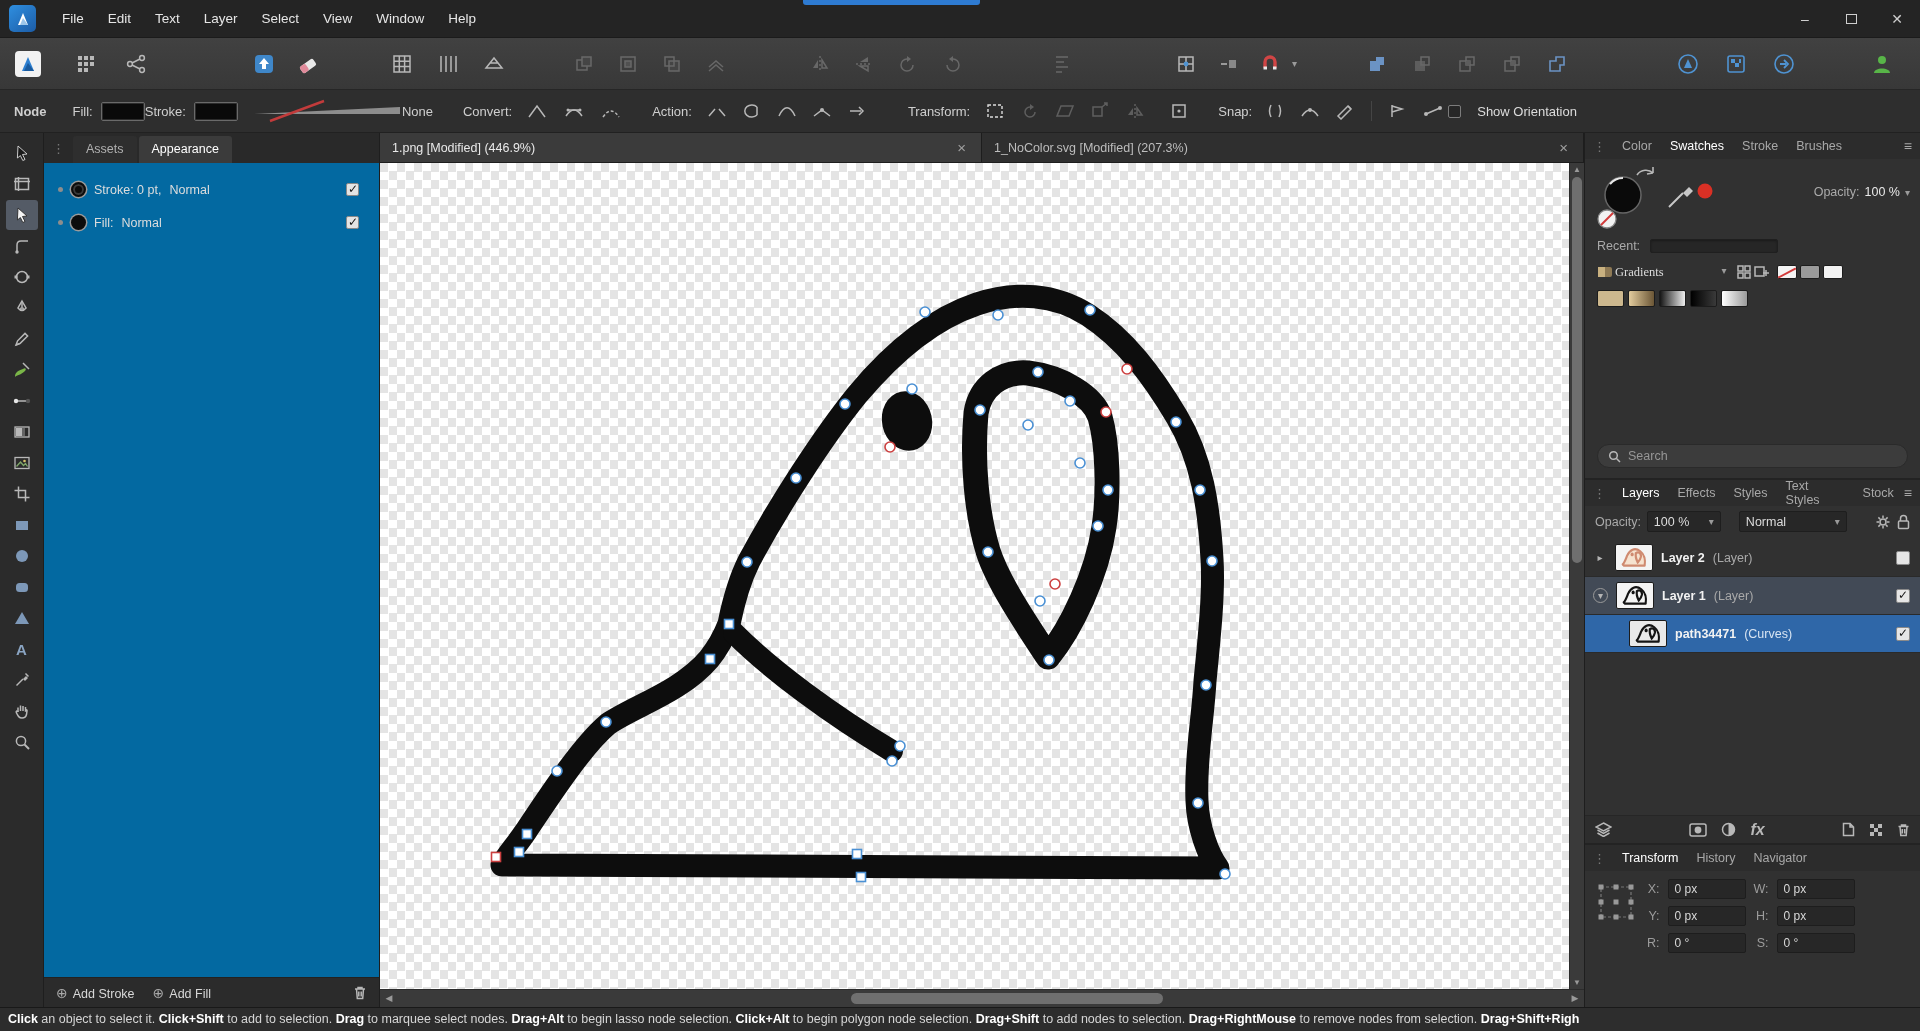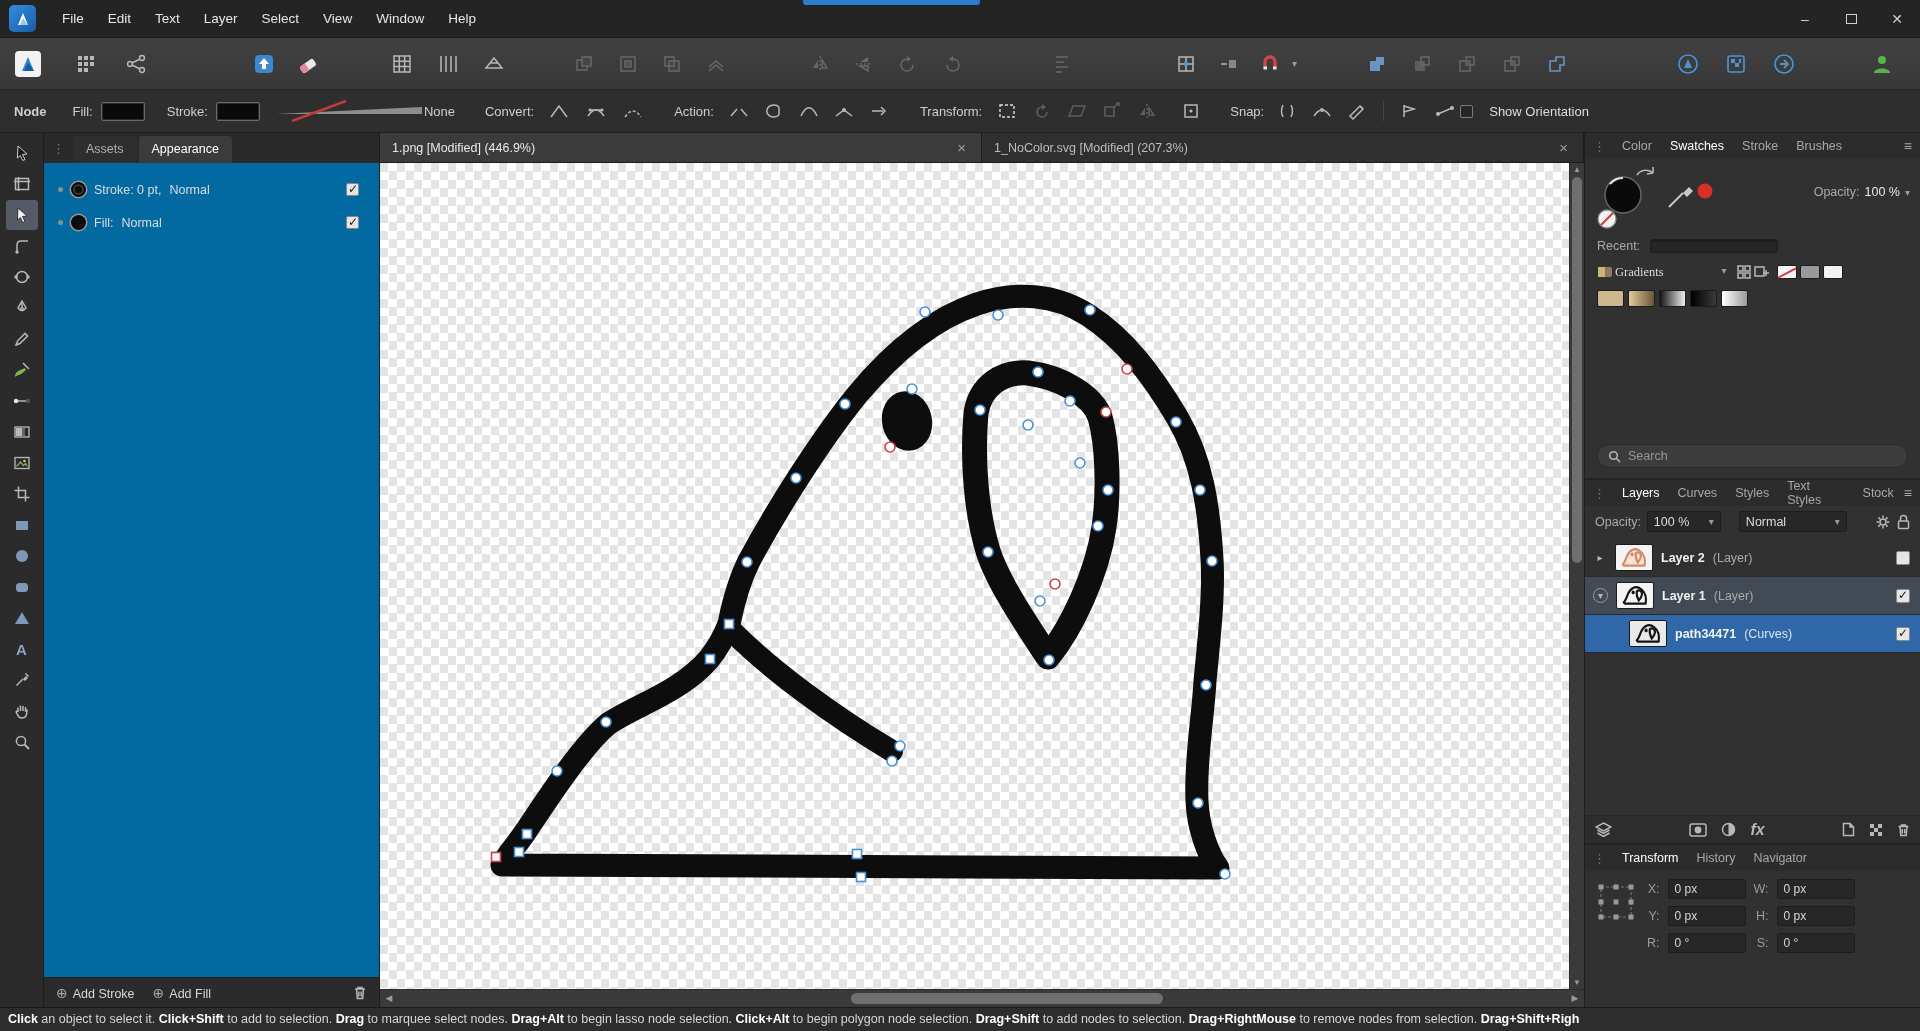--- a/index.html
+++ b/index.html
@@ -357,21 +357,21 @@
           <path d="M4 21 C4 15 20 15 20 21 Z" fill="#58b548"></path>
         </svg>
     </div>
   </div>
 </div>
 
 <div class="contextbar">
   <span class="ctx-label" style="margin-left:14px; font-weight:bold;">Node</span>
   <span class="ctx-label" style="margin-left:26px;">Fill:</span>
   <div class="swatch-box" style="margin-left:8px;"></div>
-  <span class="ctx-label" style="margin-left:22px;">Stroke:</span>
+  <span class="ctx-label" style="">Stroke:</span>
   <div class="swatch-box" style="margin-left:8px;"></div>
   <div style="margin-left:14px;">
     <svg width="150" height="24" viewBox="0 0 150 24">
         <polygon points="2,15 148,8 148,15" fill="#8d8d8d"></polygon>
         <path d="M18 22 L72 2" stroke="#c23b3b" stroke-width="2.4"></path>
       </svg>
   </div>
   <span style="color:#cfcfcf;">None</span>
   <span class="ctx-label" style="margin-left:30px;">Convert:</span>
   <div style="display:flex; gap:7px; margin-left:10px;">
@@ -418,21 +418,21 @@
           <circle cx="11" cy="8" r="2" class="icf"></circle>
         </svg>
       </div>
     <div class="mini-btn">
         <svg width="22" height="18" viewBox="0 0 22 18" class="ic">
           <path d="M4 9 H15"></path>
           <path d="M13 5 L17 9 L13 13"></path>
         </svg>
       </div>
   </div>
-  <span class="ctx-label" style="margin-left:26px;">Transform:</span>
+  <span class="ctx-label" style="margin-left:36px;">Transform:</span>
   <div style="display:flex; gap:5px; margin-left:10px;">
     <div class="mini-btn">
         <svg width="20" height="18" viewBox="0 0 20 18">
           <rect x="3" y="3" width="14" height="12" fill="none" stroke="#ddd" stroke-width="1.4" stroke-dasharray="3 2"></rect>
         </svg>
       </div>
     <div class="mini-btn disabled">
         <svg width="20" height="18" viewBox="0 0 20 18" class="ic">
           <path d="M15 10 A5 5 0 1 1 10 5"></path>
           <path d="M10 2 L10 8 L14 5 Z" class="icf"></path>
@@ -810,21 +810,21 @@
             <path d="M8.5 8.5 L12 12"></path>
           </svg>
         <span>Search</span>
       </div>
     </div>
 
     <div class="rp-section" style="height:365px;">
       <div class="rp-tabbar">
         <span class="drag-dots">⋮</span>
         <span class="rp-tab active">Layers</span>
-        <span class="rp-tab">Curves</span>
+        <span class="rp-tab">Effects</span>
         <span class="rp-tab">Styles</span>
         <span class="rp-tab">Text Styles</span>
         <span class="rp-tab">Stock</span>
         <span class="hamburger">≡</span>
       </div>
       <div style="display:flex; align-items:center; gap:6px; padding:5px 10px 7px;">
         <span style="color:#aaa;">Opacity:</span>
         <div class="blend-dd" style="width:74px;">
           <span>100 %</span>
             <span class="dd-arrow" style="margin-left:auto;">▾</span>

